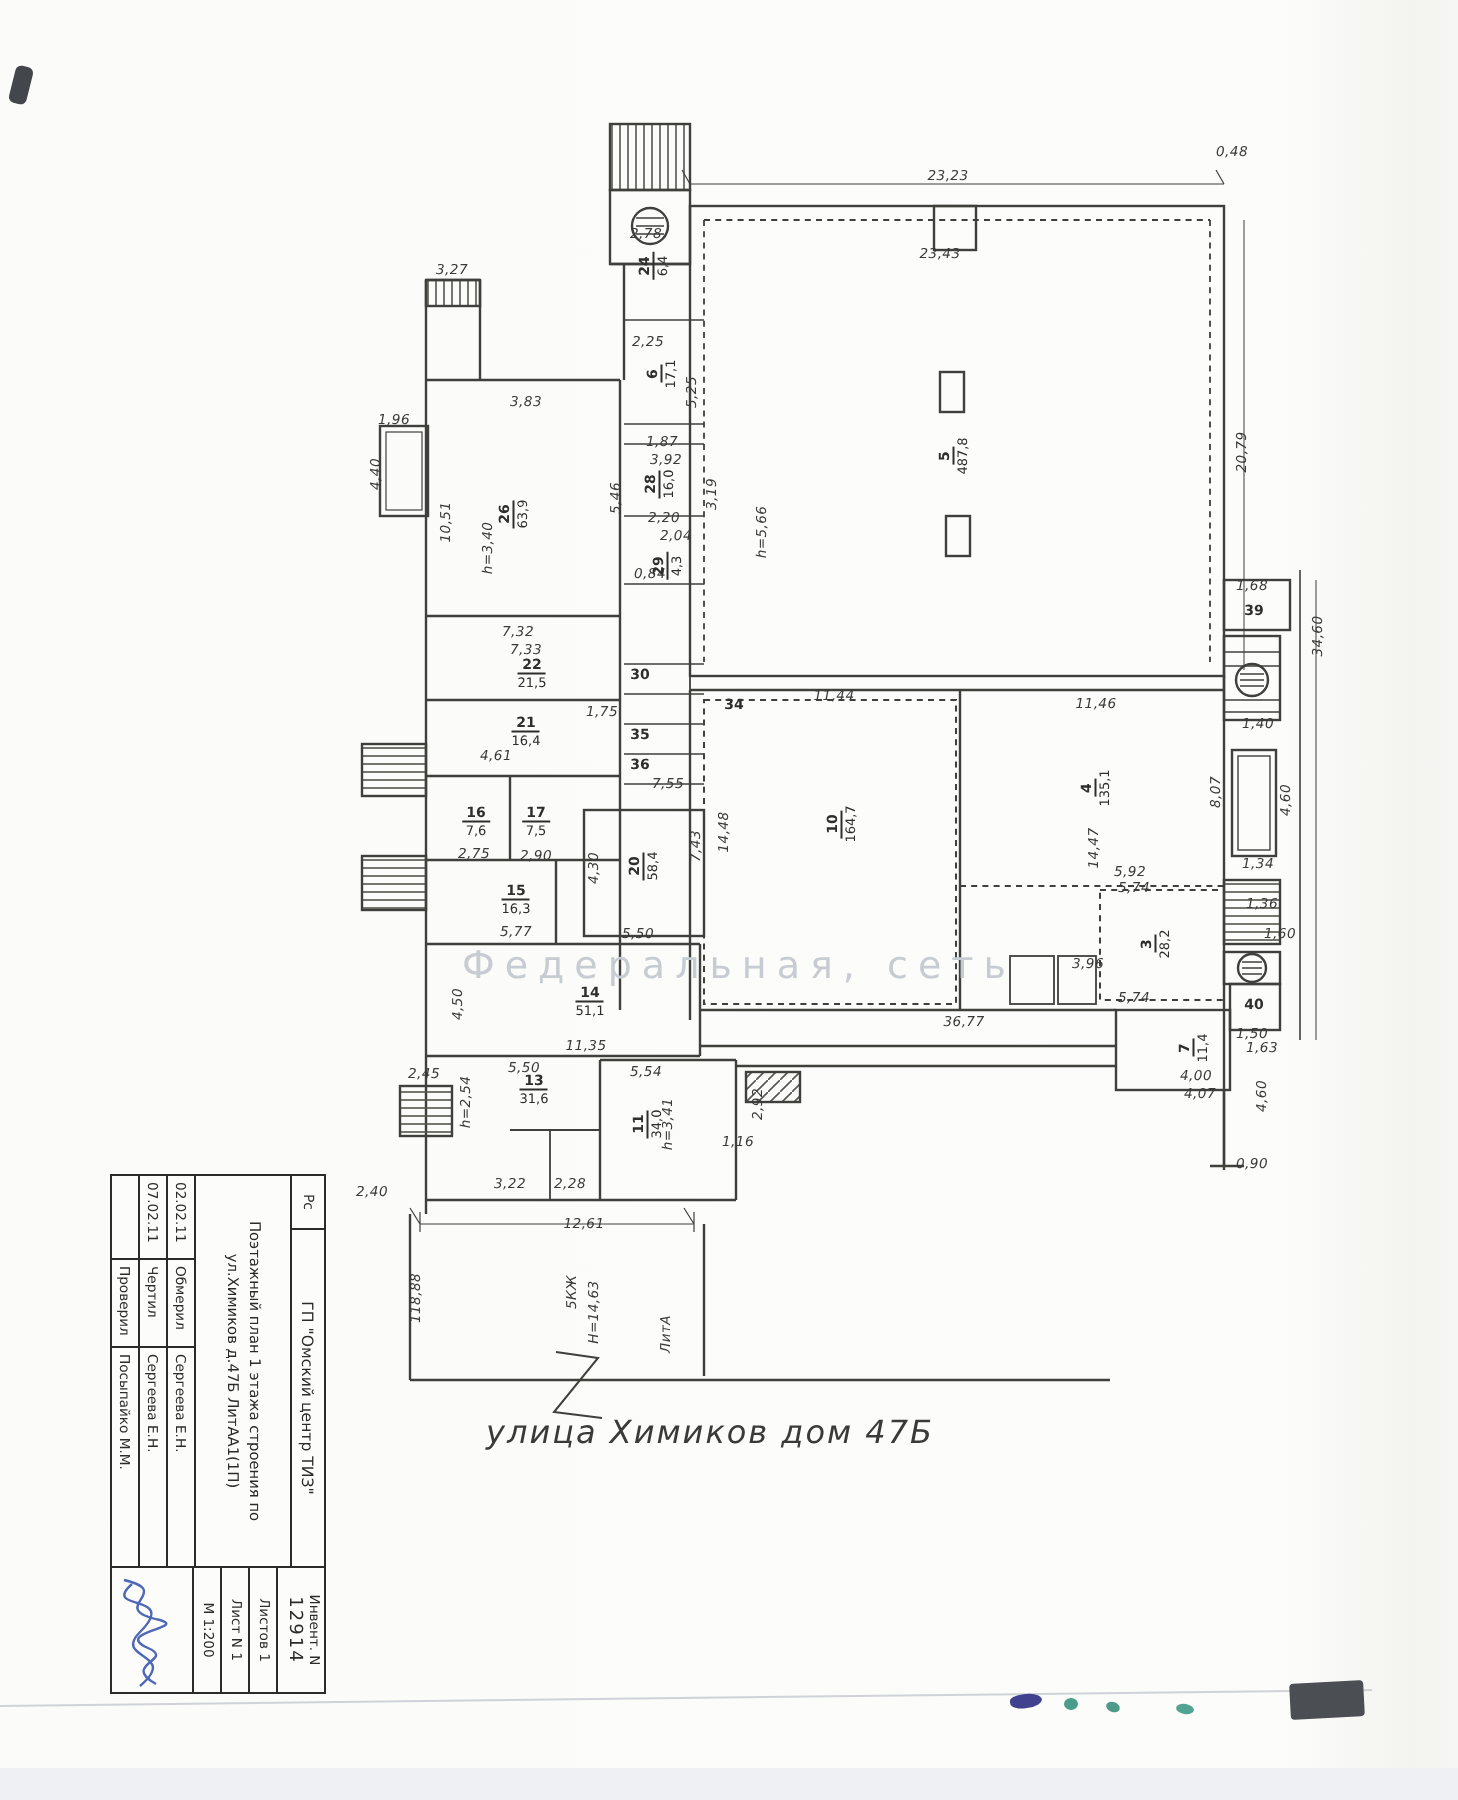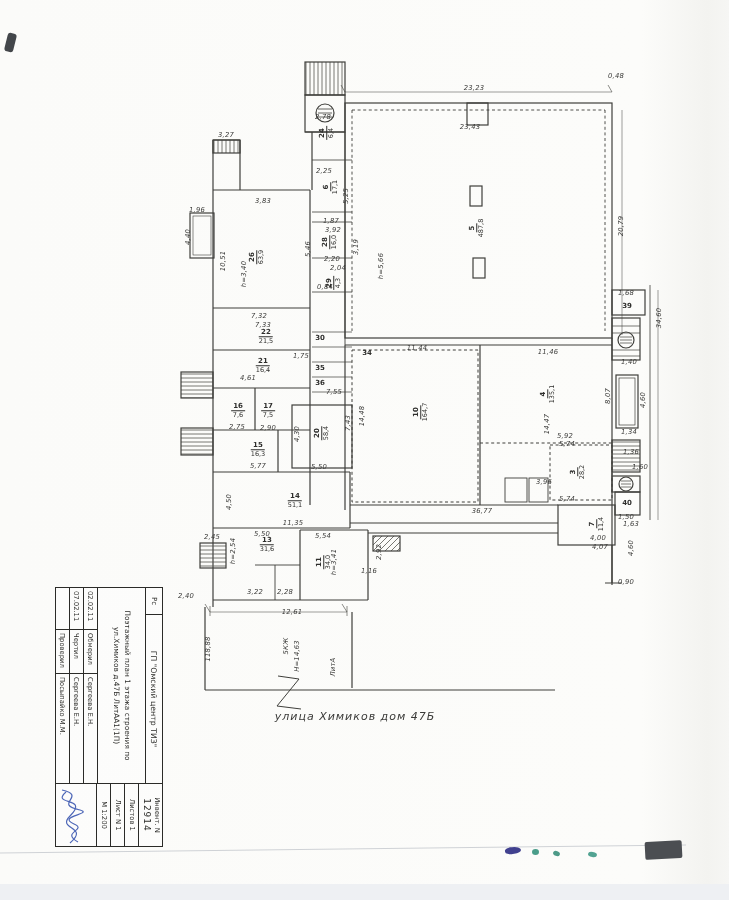--- a/index.html
+++ b/index.html
@@ -14,21 +14,21 @@
   .room{position:absolute;transform:translate(-50%,-50%);display:flex;flex-direction:column;
         align-items:center;color:#2e2e2c;line-height:7px;}
   .room.rot{transform:translate(-50%,-50%) rotate(-90deg);}
   .room .rn{font-weight:bold;font-size:7px;border-bottom:.8px solid #2e2e2c;padding:0 2px;}
   .room .ra{font-size:6.5px;padding-top:.5px;}
   .watermark{position:absolute;left:228px;top:358px;z-index:3;font-size:118px;font-weight:bold;
              letter-spacing:14px;color:rgba(219,96,96,.55);line-height:1;}
   .watermark-sub{position:absolute;left:231px;top:472px;z-index:3;font-size:19px;font-weight:500;
              letter-spacing:5px;color:#c7ccd3;}
   .street{position:absolute;left:355px;top:716px;transform:translate(-50%,-50%);z-index:2;
-          font-style:italic;font-size:11px;letter-spacing:1px;color:#3a3a38;}
+          font-style:italic;font-size:16px;letter-spacing:1px;color:#3a3a38;}
   
   .stamp{position:absolute;left:163px;top:587px;width:258px;height:106px;
          transform-origin:0 0;transform:rotate(90deg);z-index:2;
          border:1.5px solid #2b2b28;display:flex;color:#2b2b28;background:rgba(255,255,255,.35);}
   .stamp-main{flex:1;display:flex;flex-direction:column;border-right:1px solid #2b2b28;min-width:0;}
   .stamp-header{display:flex;border-bottom:1px solid #2b2b28;height:16px;flex:0 0 auto;}
   .stamp-corner{width:26px;border-right:1px solid #2b2b28;display:flex;align-items:center;
                 justify-content:center;font-size:7px;}
   .stamp-org{flex:1;display:flex;align-items:center;justify-content:center;font-size:7.8px;}
   .stamp-title{flex:1;display:flex;align-items:center;justify-content:center;text-align:center;
@@ -317,20 +317,21 @@
         <span class="rn" style="border-bottom: none;">34</span>
       </div>
       <div class="room" style="left: 320px; top: 368px;">
         <span class="rn" style="border-bottom: none;">35</span>
       </div>
       <div class="room" style="left: 320px; top: 383px;">
         <span class="rn" style="border-bottom: none;">36</span>
       </div>
     </div>
 
+  <div class="watermark-sub">Федеральная, сеть</div>
 
   <div class="street">улица Химиков дом 47Б</div>
 
   <div class="stamp">
     <div class="stamp-main">
       <div class="stamp-header">
         <div class="stamp-corner">Рс</div>
         <div class="stamp-org">ГП "Омский центр ТИЗ"</div>
       </div>
       <div class="stamp-title">Поэтажный план 1 этажа строения по ул.Химиков д.47Б ЛитАА1(1П)</div>

